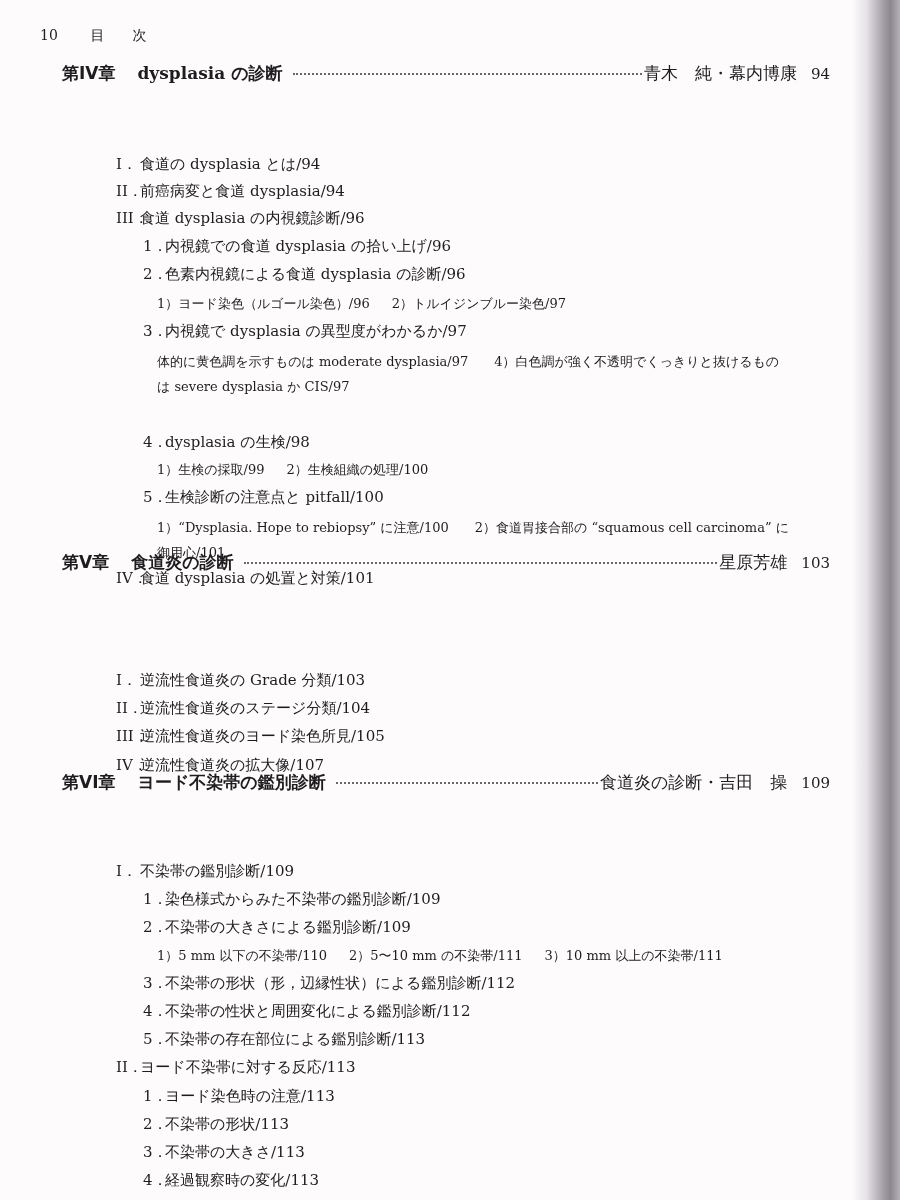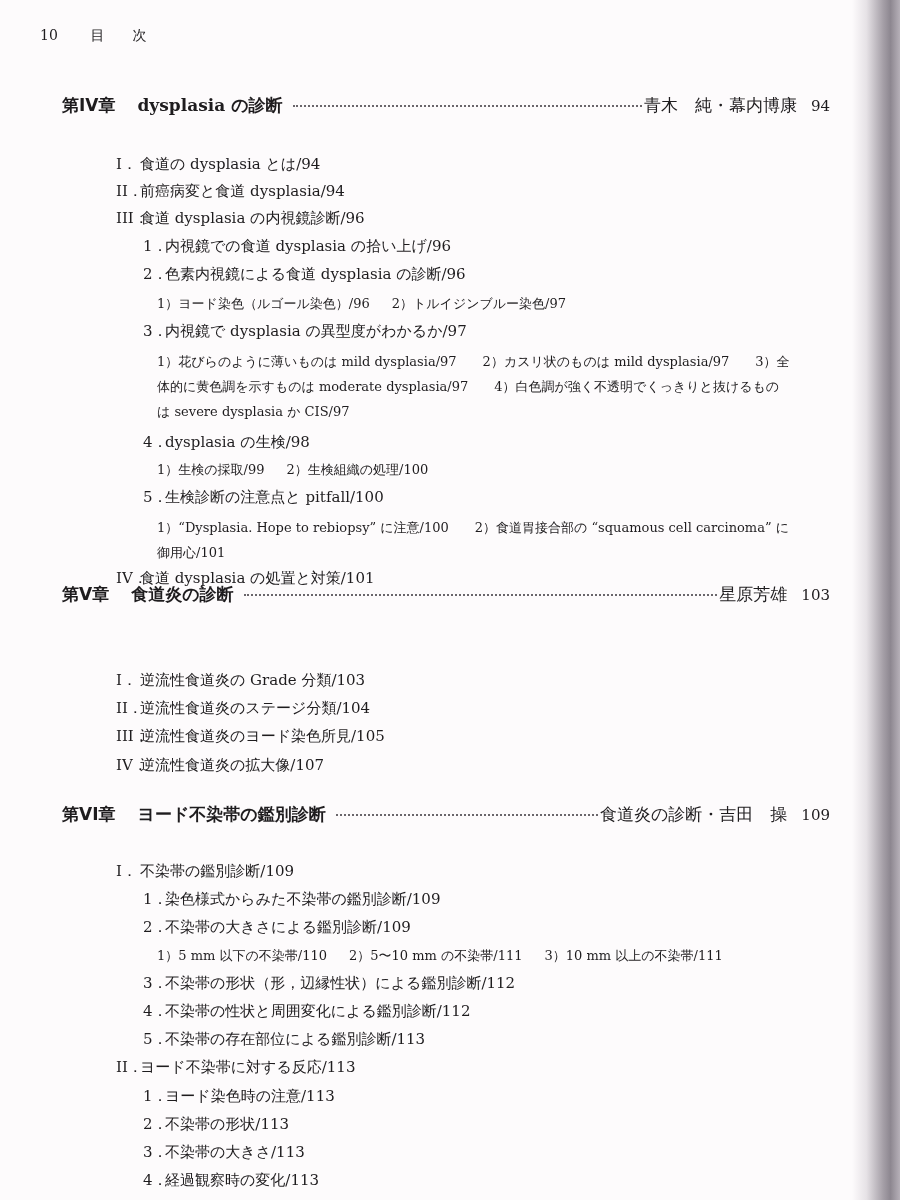--- a/index.html
+++ b/index.html
@@ -17,21 +17,21 @@
   .running-head { top: 27px; left: 40px; font-size: 14px; }
   .running-head span { display: inline-block; }
   .rh-num { width: 46px; }
   .rh-title { letter-spacing: 28px; }
 
   .chapter {
     position: absolute; left: 62px; width: 768px; height: 26px;
     display: flex; align-items: baseline;
     font-size: 17px;
   }
-  .chapter .ch-label { font-family: "DejaVu Sans", "Liberation Sans", sans-serif; font-weight: bold; font-size: 17px; margin-top: 32px; }
+  .chapter .ch-label { font-family: "DejaVu Sans", "Liberation Sans", sans-serif; font-weight: bold; font-size: 17px; }
   .chapter .ch-title { margin-left: 22px; font-family: "DejaVu Sans", "Liberation Sans", sans-serif; font-weight: bold; font-size: 17px; }
   .chapter .ch-title.serif { font-family: "DejaVu Serif", "Liberation Serif", serif; }
   .chapter .leader {
     flex: 1; margin: 0 2px 0 10px; height: 0;
     border-bottom: 2px dotted #6a666b; transform: translateY(-4px);
   }
   .chapter .ch-author { font-size: 17px; }
   .chapter .ch-page { font-size: 15px; margin-left: 14px; }
 
   .entry { position: absolute; font-size: 15px; white-space: nowrap; margin-top: 37px; }
@@ -73,21 +73,20 @@
 <div class="entry" style="top:228px;left:143px;">
   <span class="num" style="width:22px">2．</span><span>色素内視鏡による食道 dysplasia の診断/96</span>
 </div>
 <div class="entry sub" style="top:258px;left:157px;">
   <span>1）ヨード染色（ルゴール染色）/96</span><span>2）トルイジンブルー染色/97</span>
 </div>
 <div class="entry" style="top:285px;left:143px;text-align:right;">
   <span class="num" style="width:22px">3．</span><span>内視鏡で dysplasia の異型度がわかるか/97</span>
 </div>
 <div class="entry para" style="top:312px;left:157px;">
-  <div>1）花びらのように薄いものは mild dysplasia/97　　2）カスリ状のものは mild dysplasia/97　　3）全</div>
   <div>体的に黄色調を示すものは moderate dysplasia/97　　4）白色調が強く不透明でくっきりと抜けるもの</div>
   <div>は severe dysplasia か CIS/97</div>
 </div>
 <div class="entry" style="top:396px;left:143px;">
   <span class="num" style="width:22px">4．</span><span>dysplasia の生検/98</span>
 </div>
 <div class="entry sub" style="top:424px;left:157px;">
   <span>1）生検の採取/99</span><span>2）生検組織の処理/100</span>
 </div>
 <div class="entry" style="top:451px;left:143px;">

